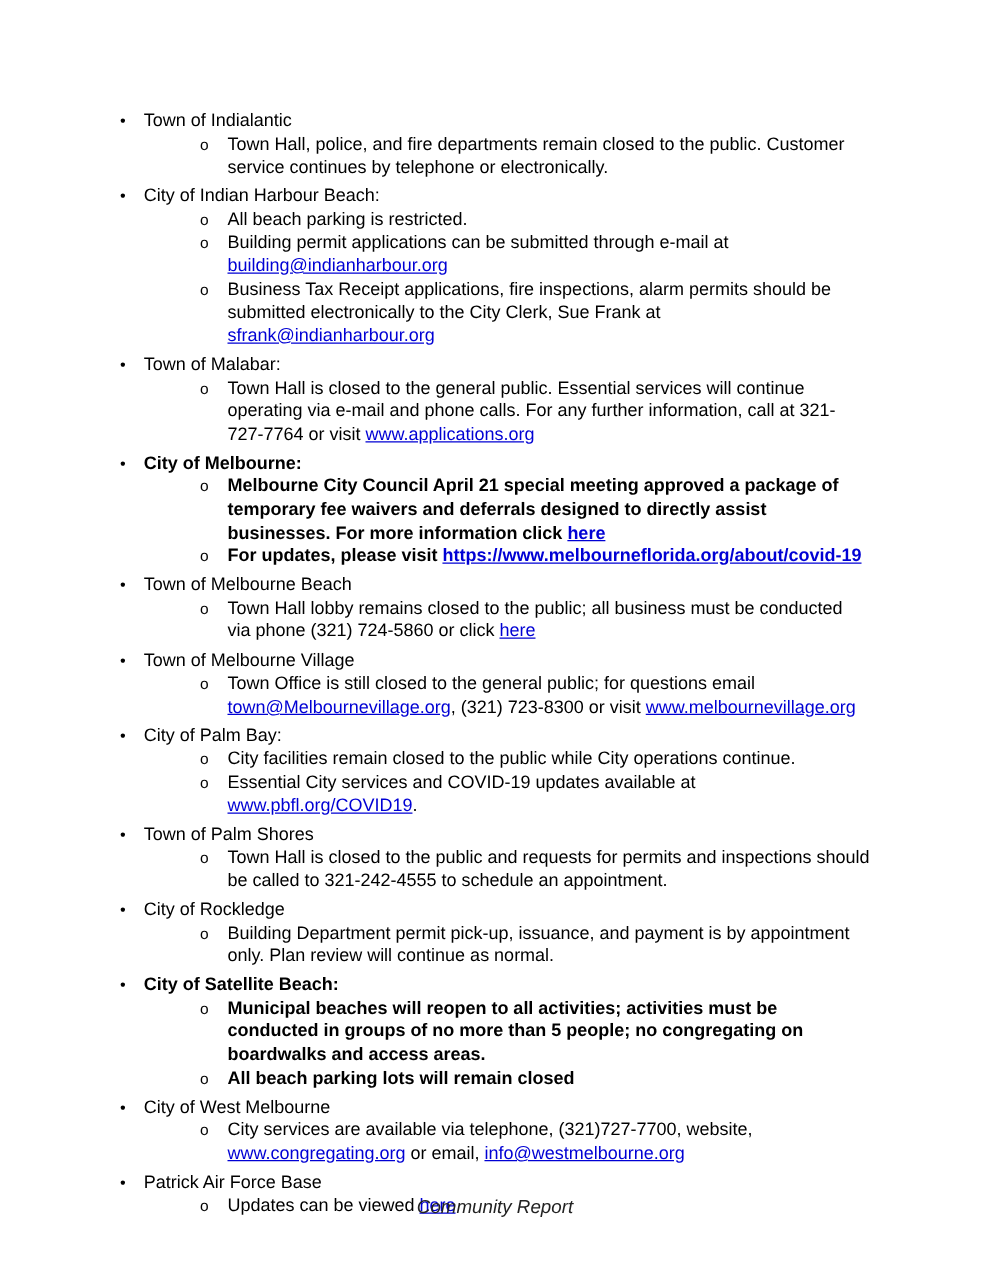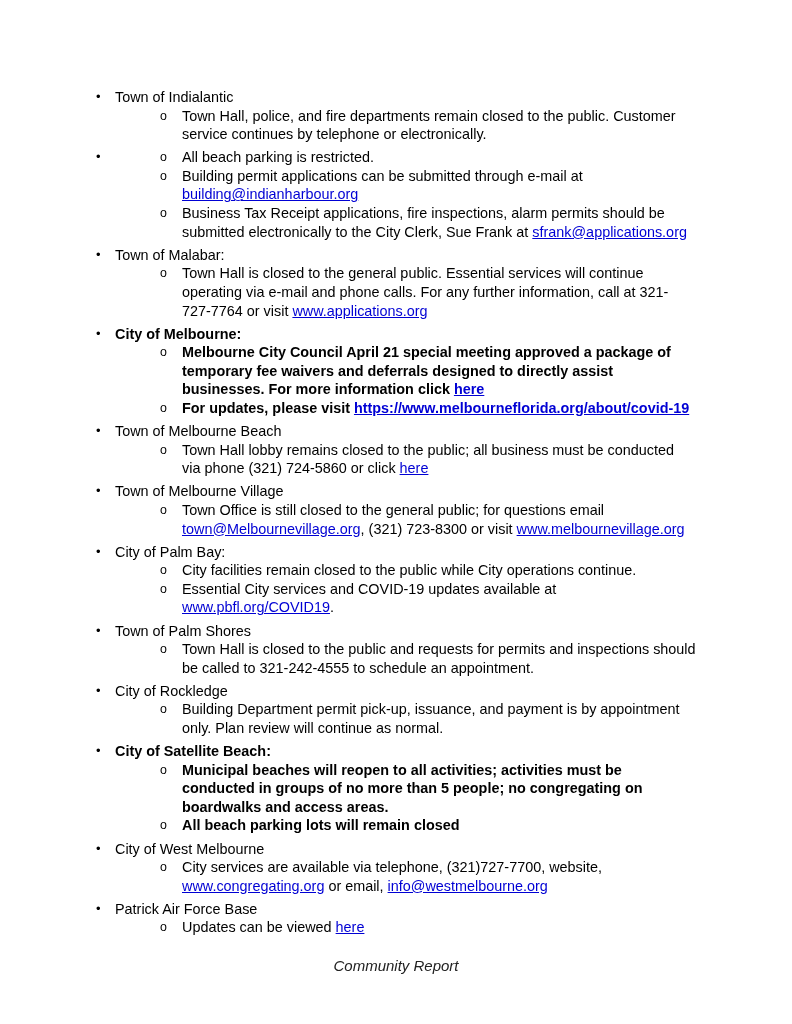--- a/index.html
+++ b/index.html
@@ -124,32 +124,33 @@
           <span class="label1">Town of Indialantic</span>
           <ul class="lvl2">
             <li class="item2">
               <span class="marker2">o</span>
               <span class="label2"><span>Town Hall, police, and fire departments remain closed to the public. Customer service continues by telephone or electronically.</span></span>
             </li>
           </ul>
         </li>
         <li class="item1 gap">
           <span class="marker1">•</span>
+          <span class="label1">City of Indian Harbour Beach:</span>
           <ul class="lvl2">
             <li class="item2">
               <span class="marker2">o</span>
               <span class="label2"><span>All beach parking is restricted.</span></span>
             </li>
             <li class="item2">
               <span class="marker2">o</span>
               <span class="label2"><span>Building permit applications can be submitted through e-mail at </span><a class="lnk" href="#">building@indianharbour.org</a></span>
             </li>
             <li class="item2">
               <span class="marker2">o</span>
-              <span class="label2"><span>Business Tax Receipt applications, fire inspections, alarm permits should be submitted electronically to the City Clerk, Sue Frank at </span><a class="lnk" href="#">sfrank@applications.org</a></span>
+              <span class="label2"><span>Business Tax Receipt applications, fire inspections, alarm permits should be submitted electronically to the City Clerk, Sue Frank at </span><a class="lnk" href="#">sfrank@indianharbour.org</a></span>
             </li>
           </ul>
         </li>
         <li class="item1 gap">
           <span class="marker1">•</span>
           <span class="label1">Town of Malabar:</span>
           <ul class="lvl2">
             <li class="item2">
               <span class="marker2">o</span>
               <span class="label2"><span>Town Hall is closed to the general public. Essential services will continue operating via e-mail and phone calls. For any further information, call at 321-727-7764 or visit </span><a class="lnk" href="#">www.applications.org</a></span>

